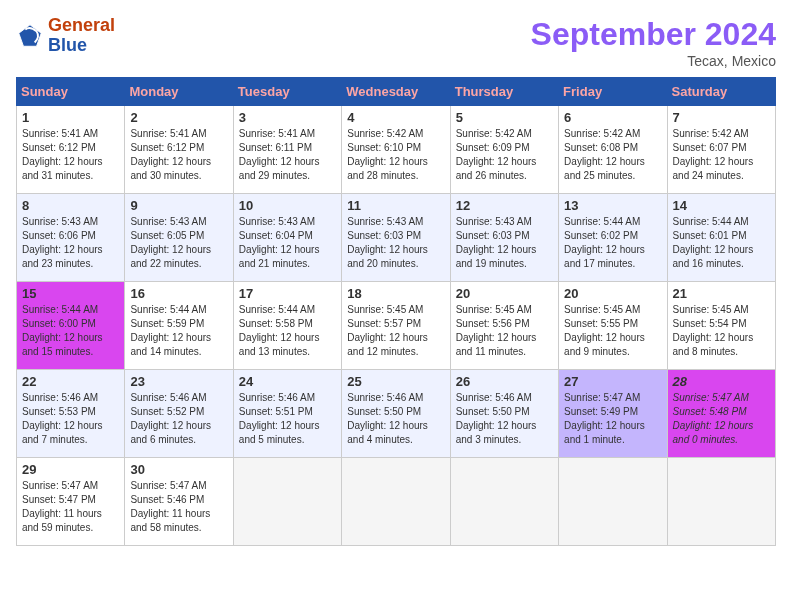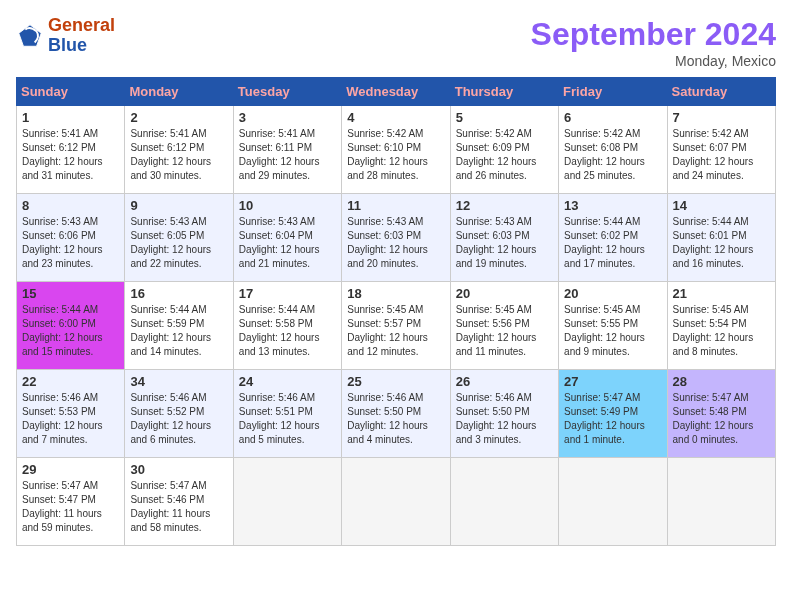--- a/index.html
+++ b/index.html
@@ -97,21 +97,21 @@
       <polygon points="15,3 27,12 22,26 8,26 3,12" fill="none" stroke="#fff" stroke-width="1"></polygon>
       <path d="M10,8 Q15,4 22,10 Q26,16 20,22" fill="none" stroke="white" stroke-width="2"></path>
     </svg>
     <div class="logo-text">
       <span class="general">General</span>
       <span class="blue">Blue</span>
     </div>
   </div>
   <div class="title-block">
     <div class="month-title">September 2024</div>
-    <div class="location">Monday, Mexico</div>
+    <div class="location">Tecax, Mexico</div>
   </div>
 </div>
 
 <table>
   <thead>
     <tr>
       <th>Sunday</th>
       <th>Monday</th>
       <th>Tuesday</th>
       <th>Wednesday</th>
@@ -210,40 +210,40 @@
           <span class="day-num">21</span>
           <div class="day-info">Sunrise: 5:45 AM<br>Sunset: 5:54 PM<br>Daylight: 12 hours and 8 minutes.</div>
         </td>
       </tr>
       <tr>
         <td style="background: rgb(238, 242, 255);">
           <span class="day-num">22</span>
           <div class="day-info">Sunrise: 5:46 AM<br>Sunset: 5:53 PM<br>Daylight: 12 hours and 7 minutes.</div>
         </td>
         <td style="background: rgb(238, 242, 255);">
-          <span class="day-num">34</span>
+          <span class="day-num">23</span>
           <div class="day-info">Sunrise: 5:46 AM<br>Sunset: 5:52 PM<br>Daylight: 12 hours and 6 minutes.</div>
         </td>
         <td style="background: rgb(238, 242, 255);">
           <span class="day-num">24</span>
           <div class="day-info">Sunrise: 5:46 AM<br>Sunset: 5:51 PM<br>Daylight: 12 hours and 5 minutes.</div>
         </td>
         <td style="background: rgb(238, 242, 255);">
           <span class="day-num">25</span>
           <div class="day-info">Sunrise: 5:46 AM<br>Sunset: 5:50 PM<br>Daylight: 12 hours and 4 minutes.</div>
         </td>
         <td style="background: rgb(238, 242, 255);">
           <span class="day-num">26</span>
           <div class="day-info">Sunrise: 5:46 AM<br>Sunset: 5:50 PM<br>Daylight: 12 hours and 3 minutes.</div>
         </td>
-        <td style="background: #7dd3fc;">
+        <td style="background: #c4b5fd;">
           <span class="day-num">27</span>
           <div class="day-info">Sunrise: 5:47 AM<br>Sunset: 5:49 PM<br>Daylight: 12 hours and 1 minute.</div>
         </td>
-        <td style="background: #c4b5fd;">
+        <td style="background: #d946ef; font-style: italic;">
           <span class="day-num">28</span>
           <div class="day-info">Sunrise: 5:47 AM<br>Sunset: 5:48 PM<br>Daylight: 12 hours and 0 minutes.</div>
         </td>
       </tr>
       <tr>
         <td style="background: rgb(255, 255, 255);">
           <span class="day-num">29</span>
           <div class="day-info">Sunrise: 5:47 AM<br>Sunset: 5:47 PM<br>Daylight: 11 hours and 59 minutes.</div>
         </td>
         <td style="background: rgb(255, 255, 255);">

